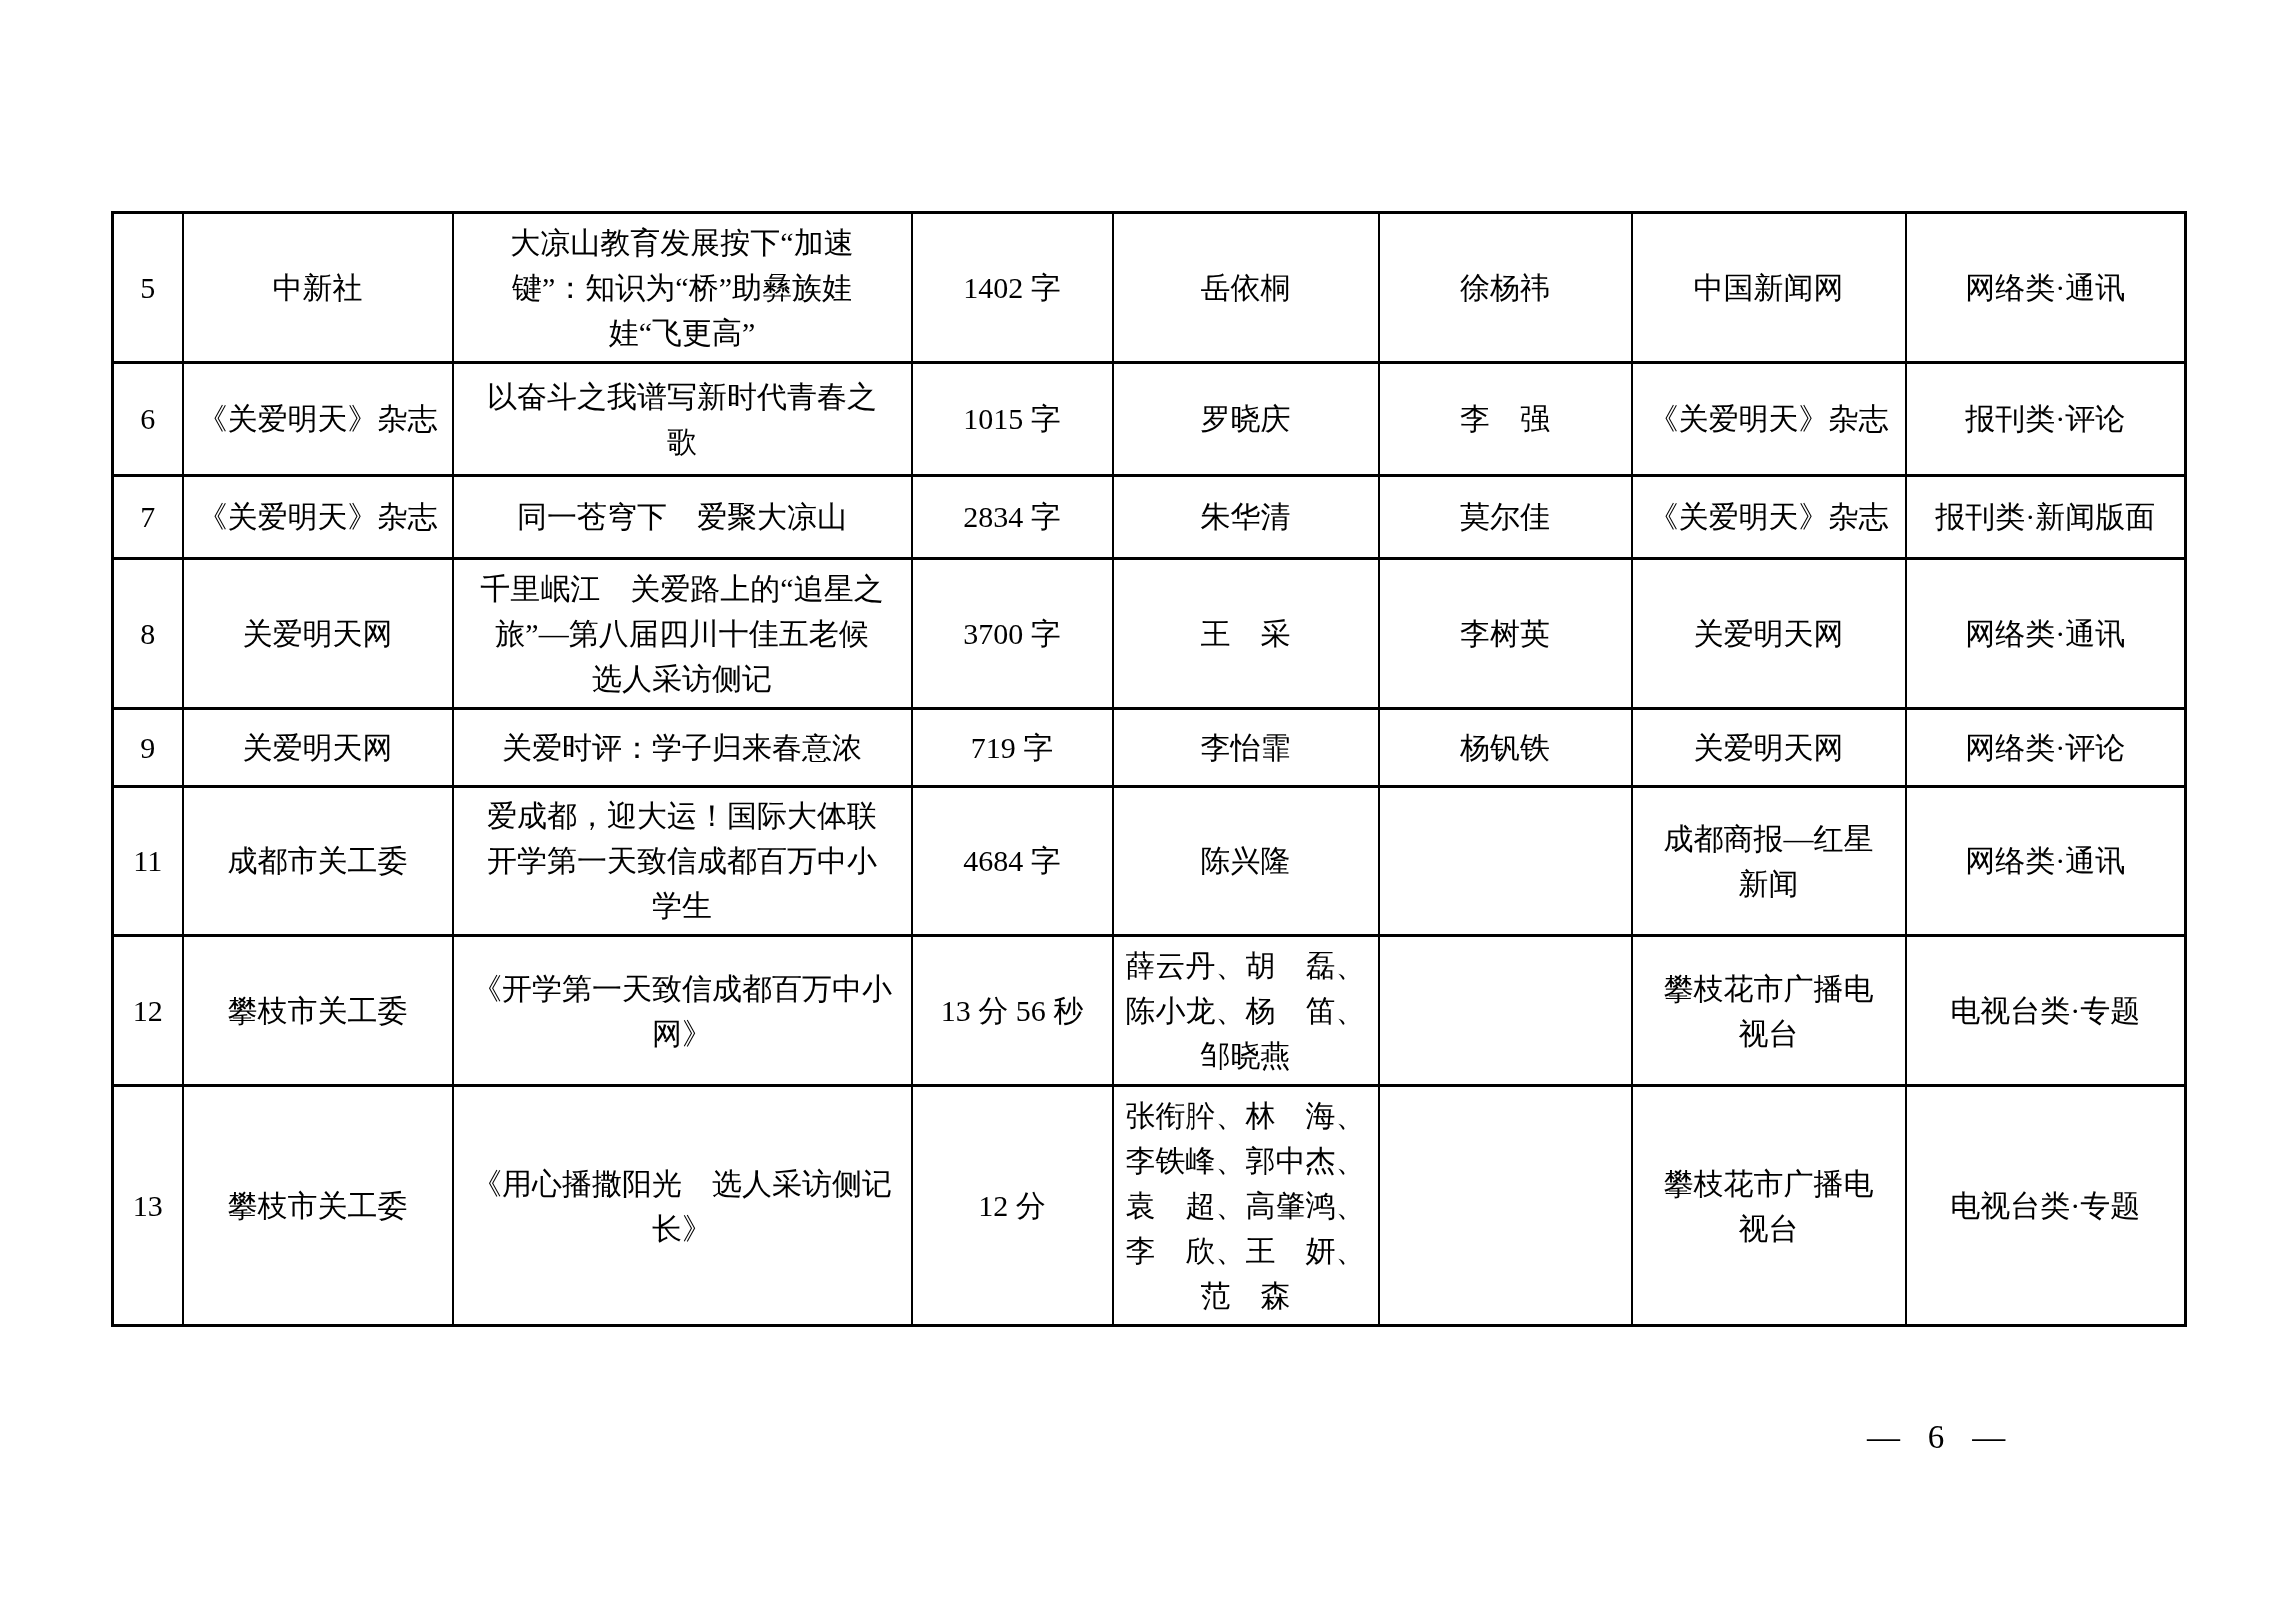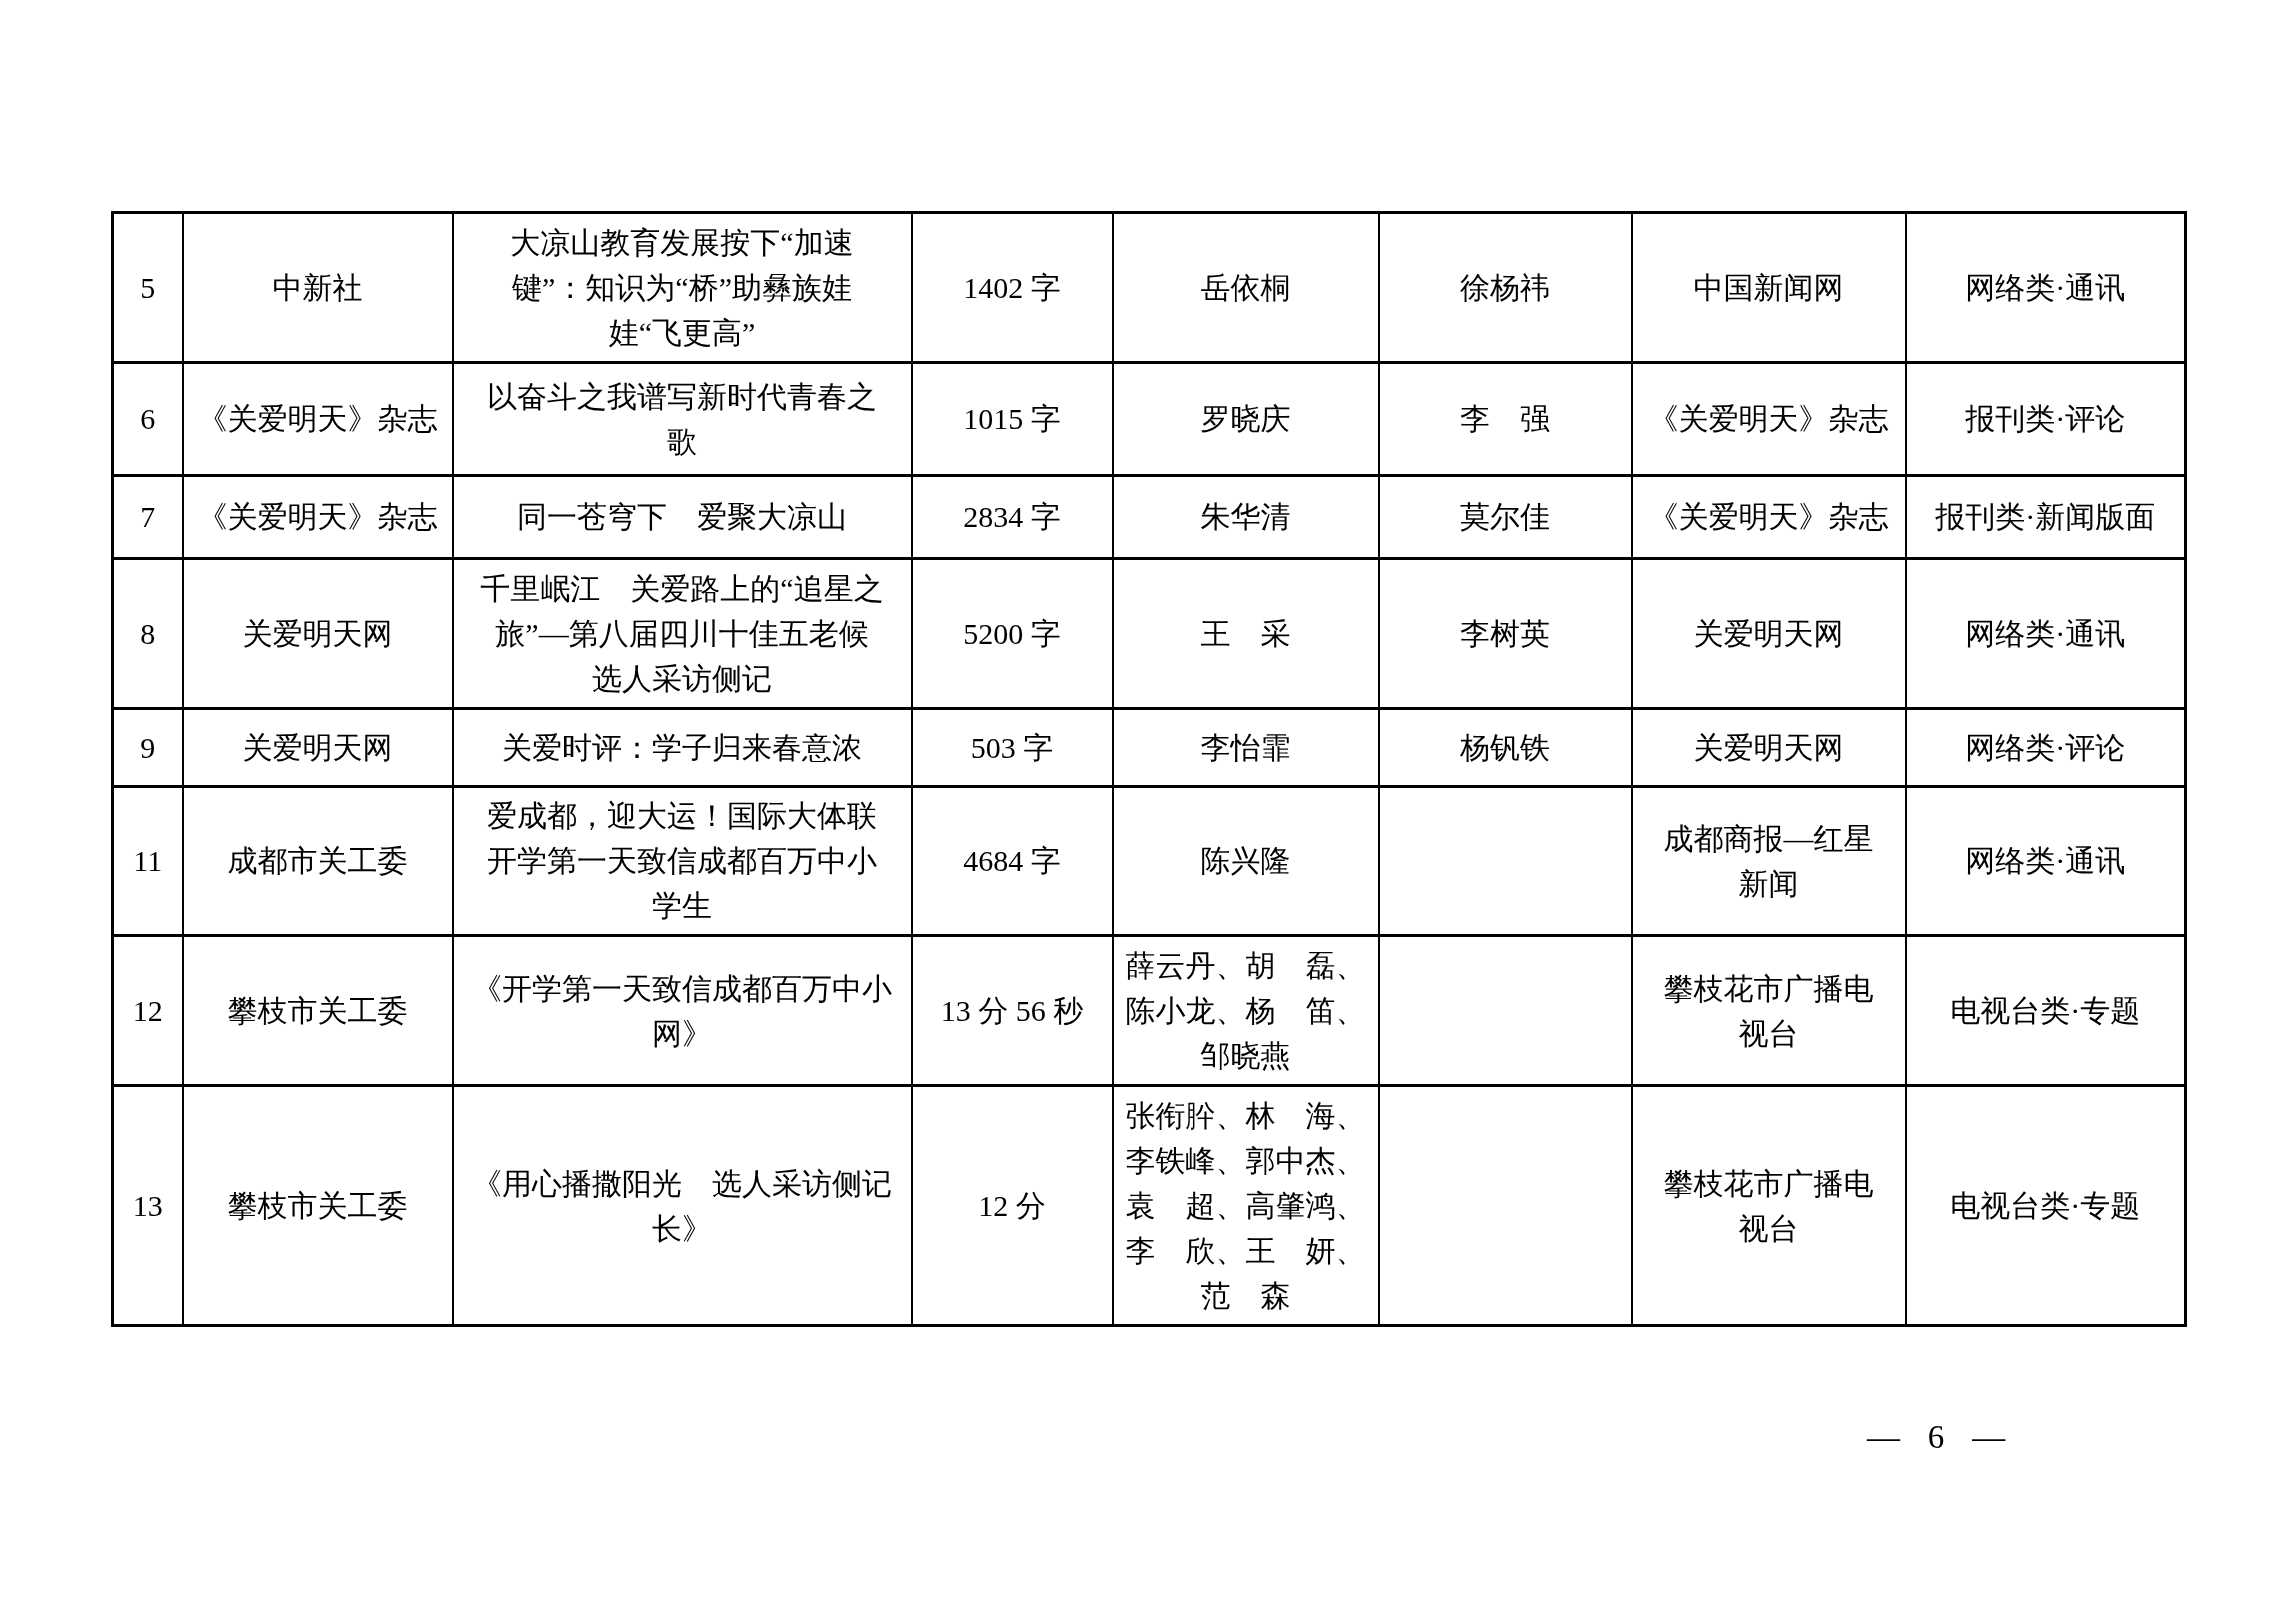--- a/index.html
+++ b/index.html
@@ -118,31 +118,31 @@
       <td class="col-editor">莫尔佳</td>
       <td class="col-pub">《关爱明天》杂志</td>
       <td class="col-cat">报刊类·新闻版面</td>
     </tr>
         <tr class="r3">
       <td class="col-num">8</td>
       <td class="col-org">关爱明天网</td>
       <td class="col-title">千里岷江　关爱路上的“追星之
 旅”—第八届四川十佳五老候
 选人采访侧记</td>
-      <td class="col-len">5200 字</td>
+      <td class="col-len">3700 字</td>
       <td class="col-author">王　采</td>
       <td class="col-editor">李树英</td>
       <td class="col-pub">关爱明天网</td>
       <td class="col-cat">网络类·通讯</td>
     </tr>
         <tr class="r4">
       <td class="col-num">9</td>
       <td class="col-org">关爱明天网</td>
       <td class="col-title">关爱时评：学子归来春意浓</td>
-      <td class="col-len">503 字</td>
+      <td class="col-len">719 字</td>
       <td class="col-author">李怡霏</td>
       <td class="col-editor">杨钒铁</td>
       <td class="col-pub">关爱明天网</td>
       <td class="col-cat">网络类·评论</td>
     </tr>
         <tr class="r6">
       <td class="col-num">11</td>
       <td class="col-org">成都市关工委</td>
       <td class="col-title">爱成都，迎大运！国际大体联
 开学第一天致信成都百万中小

